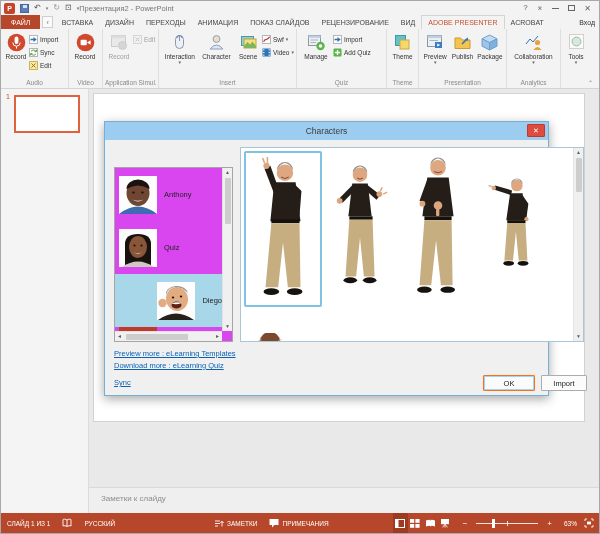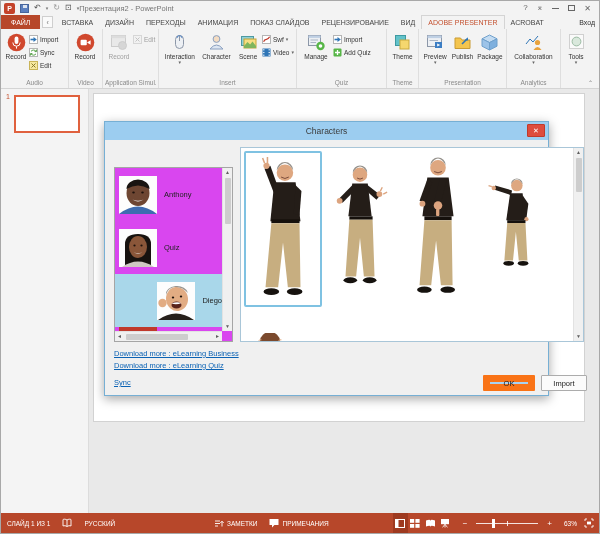--- a/index.html
+++ b/index.html
@@ -73,21 +73,21 @@
   .sc-thumb-h { height:6px; background:#CDCDCD; border-radius:1px; }
 
   .pose-pane { position:absolute; left:135px; top:25px; width:344px; height:195px; background:#fff; border:1px solid #A9C6D8; }
   .pp-vscroll { position:absolute; right:0; top:0; bottom:0; width:10px; background:#F0F0F0; border-left:1px solid #E2E2E2; display:flex; flex-direction:column; align-items:center; }
   .pose-sel { position:absolute; left:3px; top:3px; width:78px; height:156px; border:2px solid #7FC2E2; border-radius:2px; background:#fff; display:flex; align-items:center; justify-content:center; }
   .pose { position:absolute; }
   .pose-partial { position:absolute; left:16px; bottom:0; }
 
   .dlg-link { position:absolute; left:9px; font-size:7.5px; color:#0B62B4; text-decoration:underline; }
   .dlg-btn { position:absolute; top:253px; height:16px; background:#FBFBFB; border:1px solid #ACACAC; font-size:7.5px; color:#222; display:flex; align-items:center; justify-content:center; border-radius:1px; }
-  .dlg-ok { left:378px; width:52px; border:7px solid #f97316; box-shadow:0 0 0 1px #A8D2F0 inset; }
+  .dlg-ok { left:378px; width:52px; border:1px solid #f97316; box-shadow:0 0 0 1px #A8D2F0 inset; }
   .dlg-cancel { left:436px; width:46px; }
 
   
   .statusbar { position:absolute; left:0; bottom:0; width:600px; height:20px; background:#B7472A; color:#fff; display:flex; align-items:center; font-size:6.5px; }
   .sb-item { display:flex; align-items:center; gap:3px; padding:0 6px; height:100%; }
   .sb-right { margin-left:auto; display:flex; align-items:center; height:100%; }
   .sb-view { width:15px; height:100%; display:flex; align-items:center; justify-content:center; }
   .sb-view.active { background:#9E3A20; }
   .zoom-track { width:62px; height:1px; background:rgba(255,255,255,.85); position:relative; margin:0 5px; }
   .zoom-tick { position:absolute; left:50%; top:-2px; width:1px; height:5px; background:rgba(255,255,255,.85); }
@@ -407,20 +407,23 @@
   </div>
 
   <div class="main">
     <div class="thumbs">
       <div class="thumb-num">1</div>
       <div class="thumb-box"></div>
     </div>
     <div class="editor">
       <div class="editarea">
         <div class="canvas"></div>
+      </div>
+      <div class="notesbar">
+        <span>Заметки к слайду</span>
       </div>
     </div>
   </div>
 
   <div class="dialog">
     <div class="dlg-title">
       <span>Characters</span>
       <div class="dlg-close">✕</div>
     </div>
 
@@ -555,21 +558,21 @@
         <path d="M3 8 a10 9 0 0 1 20 0 z" fill="#7B4A2E"></path>
         <path d="M1 8 q2 -3 4 -1 z M21 8 q2 -3 4 -1 z" fill="#E2AC83"></path>
       </svg>
       <div class="pp-vscroll">
         <div class="sc-arrow">▲</div>
         <div class="sc-thumb-v" style="flex:0 0 34px;margin-top:1px"></div>
         <div class="sc-arrow" style="margin-top:auto">▼</div>
       </div>
     </div>
 
-    <a class="dlg-link" style="top:227px">Download more : eLearning Business</a>
+    <a class="dlg-link" style="top:227px">Preview more : eLearning Templates</a>
     <a class="dlg-link" style="top:239px">Download more : eLearning Quiz</a>
     <a class="dlg-link" style="top:256px">Sync</a>
 
     <div class="dlg-btn dlg-ok">OK</div>
     <div class="dlg-btn dlg-cancel">Import</div>
   </div>
 
   <div class="statusbar">
     <div class="sb-item">СЛАЙД 1 ИЗ 1</div>
     <div class="sb-item">

